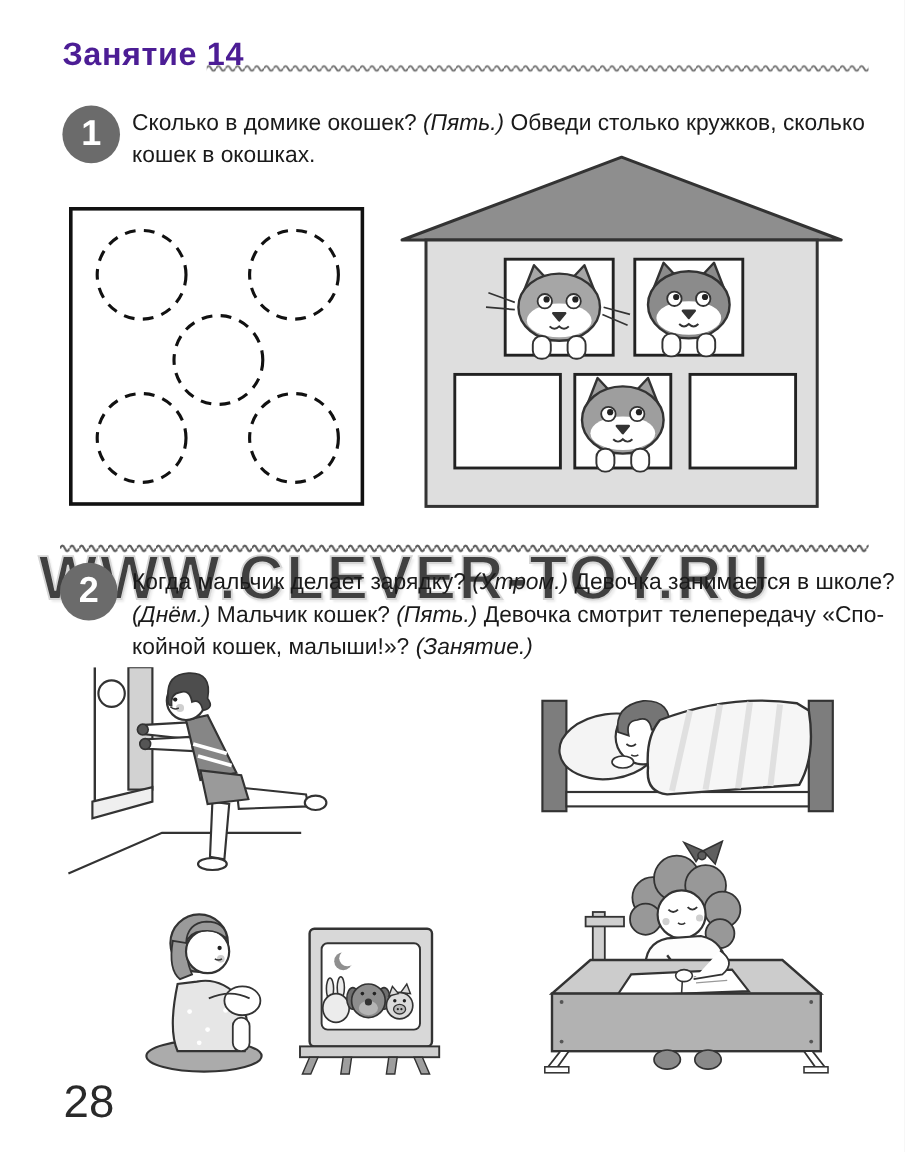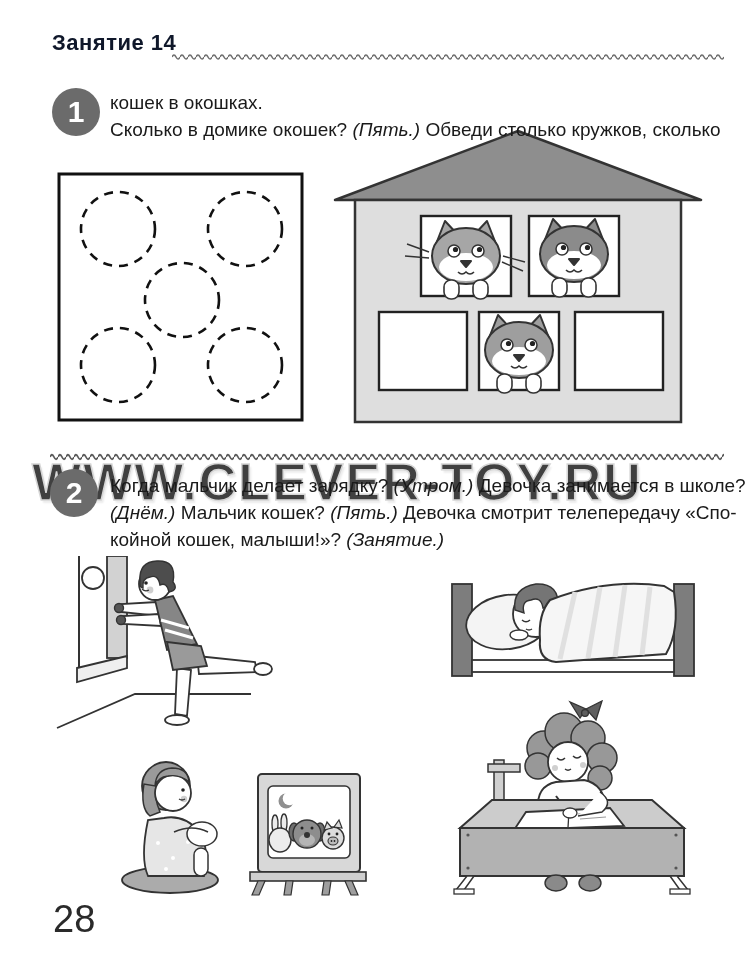--- a/index.html
+++ b/index.html
@@ -3,21 +3,21 @@
 <meta charset="utf-8">
 <style>
   html,body{margin:0;padding:0;background:#e8e8e8;}
   .page{
     position:relative;width:754px;height:960px;margin:0 auto;
     background:#ffffff;overflow:hidden;
     font-family:"Liberation Sans", sans-serif;color:#1f1f1f;
   }
   .header-title{
     position:absolute;left:52px;top:30px;
-    font-size:22px;font-weight:700;color:#0f172a;letter-spacing:0.5px;
+    font-size:27px;font-weight:700;color:#4c1d95;letter-spacing:0.5px;
   }
   .title-wave{position:absolute;left:172px;top:52px;}
   .divider-wave{position:absolute;left:50px;top:451px;z-index:2;}
   .badge{
     position:absolute;width:48px;height:48px;border-radius:50%;
     background:#6b6b6b;color:#ffffff;display:flex;align-items:center;justify-content:center;
     font-size:30px;font-weight:700;z-index:3;
   }
   .badge-1{left:52px;top:88px;}
   .badge-2{left:50px;top:469px;}
@@ -57,22 +57,22 @@
         <path d="M0 5 Q2 1 4 5 Q6 9 8 5" fill="none" stroke="#6f6f6f" stroke-width="1.6"></path>
       </pattern>
     </defs>
     <rect width="552" height="10" fill="url(#w1)"></rect>
   </svg>
 
   <div class="badge badge-1">
     <span>1</span>
   </div>
   <div class="task-text task-text-1">
+    <div><span>Сколько в домике окошек? </span><span class="it">(Пять.) </span><span>Обведи столько кружков, сколько</span></div>
     <div><span>кошек в окошках.</span></div>
-    <div><span>Сколько в домике окошек? </span><span class="it">(Пять.) </span><span>Обведи столько кружков, сколько</span></div>
   </div>
 
   <svg class="circles-box" width="247" height="250" viewBox="0 0 247 250">
     <rect x="2" y="2" width="243" height="246" fill="#ffffff" stroke="#111111" stroke-width="3"></rect>
     <circle cx="61" cy="57" r="37" fill="none" stroke="#111111" stroke-width="2.6" stroke-dasharray="9 7"></circle>
     <circle cx="188" cy="57" r="37" fill="none" stroke="#111111" stroke-width="2.6" stroke-dasharray="9 7"></circle>
     <circle cx="125" cy="128" r="37" fill="none" stroke="#111111" stroke-width="2.6" stroke-dasharray="9 7"></circle>
     <circle cx="61" cy="193" r="37" fill="none" stroke="#111111" stroke-width="2.6" stroke-dasharray="9 7"></circle>
     <circle cx="188" cy="193" r="37" fill="none" stroke="#111111" stroke-width="2.6" stroke-dasharray="9 7"></circle>
   </svg>

